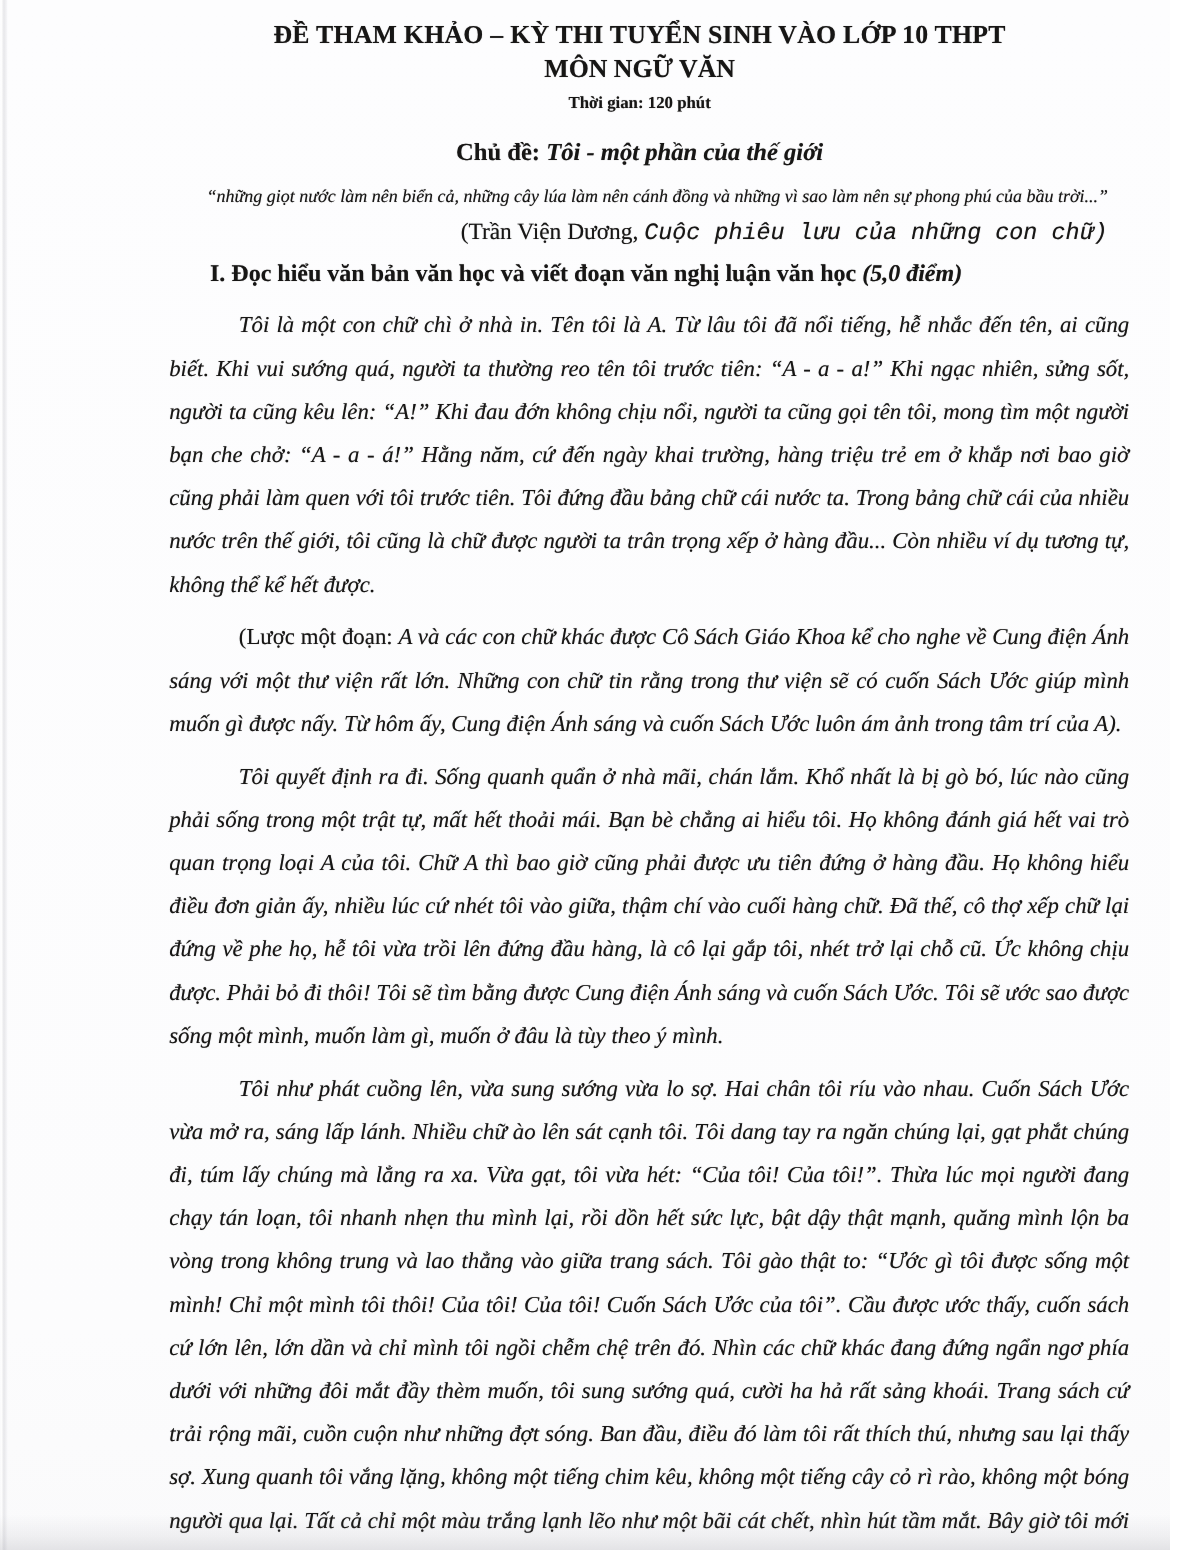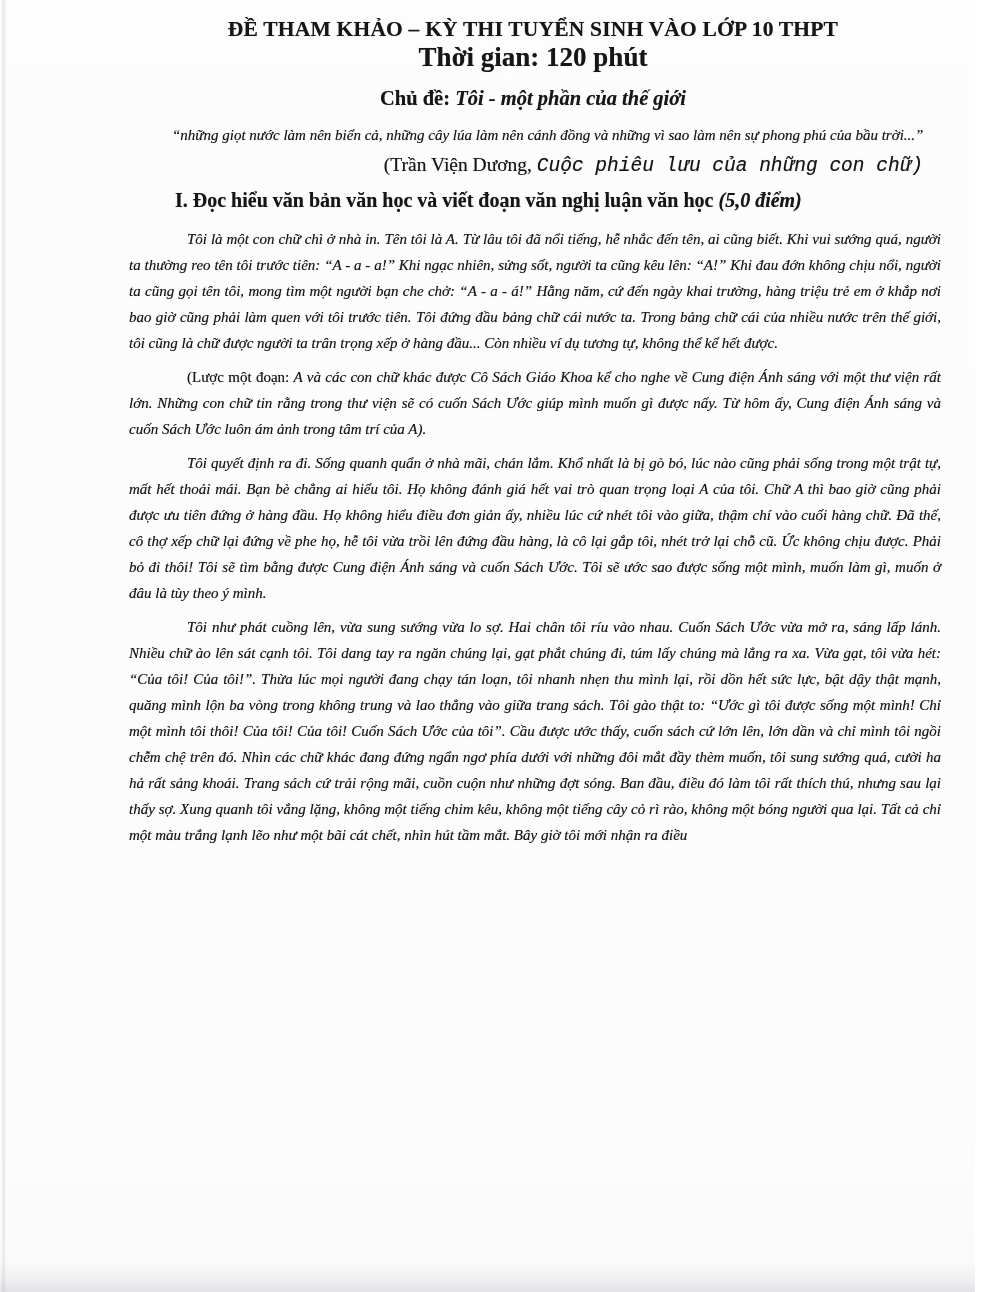--- a/index.html
+++ b/index.html
@@ -27,21 +27,21 @@
     background: linear-gradient(180deg, rgba(140,140,150,0) 0%, rgba(140,140,150,0.10) 60%, rgba(120,120,132,0.18) 100%);
   }
   .content {
     position: absolute;
     left: 125px; top: 16px;
     width: 816px;
   }
   .doc-header { text-align: center; font-weight: bold; }
   .title-1 { font-size: 21.5px; line-height: 27px; letter-spacing: 0.2px; }
   .title-2 { font-size: 21.5px; line-height: 29px; }
-  .duration { font-size: 27px; line-height: 29px; }
+  .duration { font-size: 14px; line-height: 29px; }
   .topic {
     margin-top: 12px;
     text-align: center;
     font-weight: bold;
     font-size: 20.5px; line-height: 28px;
   }
   .topic .italic { font-style: italic; }
   .epigraph {
     margin: 10px 0 0 0;
     font-style: italic;
@@ -57,38 +57,39 @@
   }
   .attribution .italic { font-style: italic; font-family: Liberation Mono, monospace; }
   .section-heading {
     margin: 6px 0 12px 0;
     font-weight: bold;
     font-size: 20px; line-height: 28px;
     text-indent: 50px;
   }
   .section-heading .italic { font-style: italic; }
   .body-para {
-    margin: 8px 0 0 4px;
+    margin: 8px 0 0 16px;
     font-style: italic;
-    font-size: 15px; line-height: 26px;
+    font-size: 19px; line-height: 36px;
     text-align: justify;
     text-indent: 58px;
   }
   .body-para .roman { font-style: normal; }
 </style>
 </head>
 <body>
 
 <div class="page">
   <div class="edge-left"></div>
 
   <div class="content">
 
     <header class="doc-header">
       <div class="title-1">ĐỀ THAM KHẢO – KỲ THI TUYỂN SINH VÀO LỚP 10 THPT</div>
+      <div class="title-2">MÔN NGỮ VĂN</div>
       <div class="duration">Thời gian: 120 phút</div>
     </header>
 
     <div class="topic"><span>Chủ đề: </span><span class="italic">Tôi - một phần của thế giới</span></div>
 
     <p class="epigraph">“những giọt nước làm nên biển cả, những cây lúa làm nên cánh đồng và những vì sao làm nên sự phong phú của bầu trời...”</p>
 
     <p class="attribution"><span>(Trần Viện Dương, </span><span class="italic">Cuộc phiêu lưu của những con chữ)</span></p>
 
     <h2 class="section-heading"><span>I. Đọc hiểu văn bản văn học và viết đoạn văn nghị luận văn học </span><span class="italic">(5,0 điểm)</span></h2>

